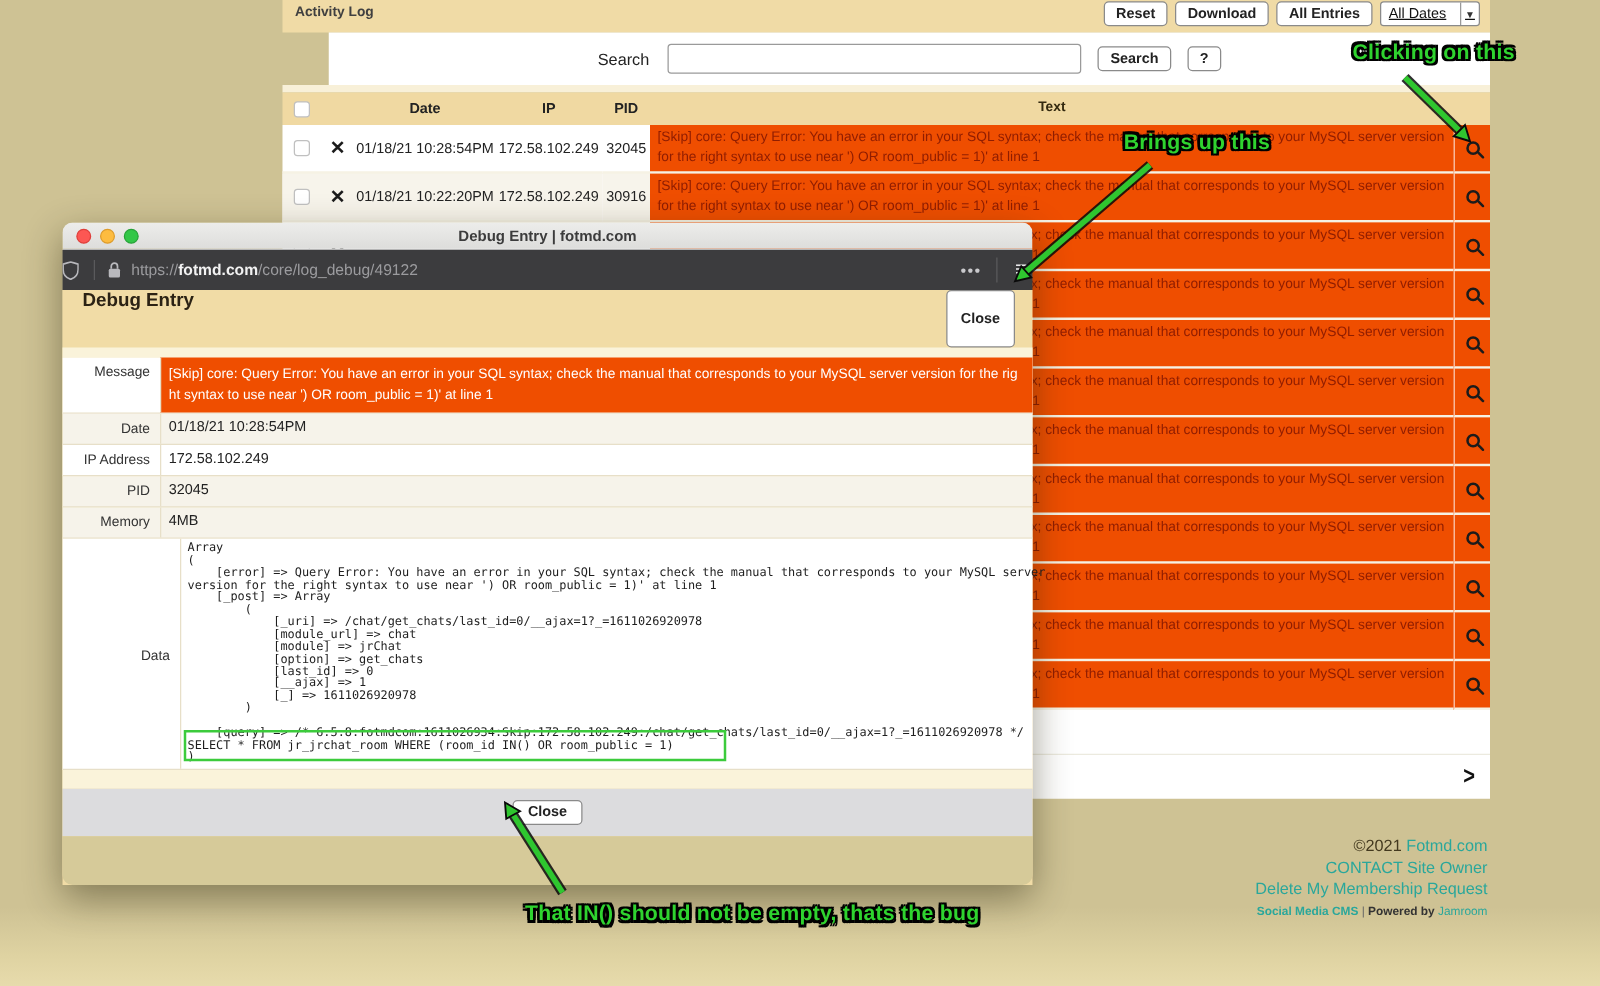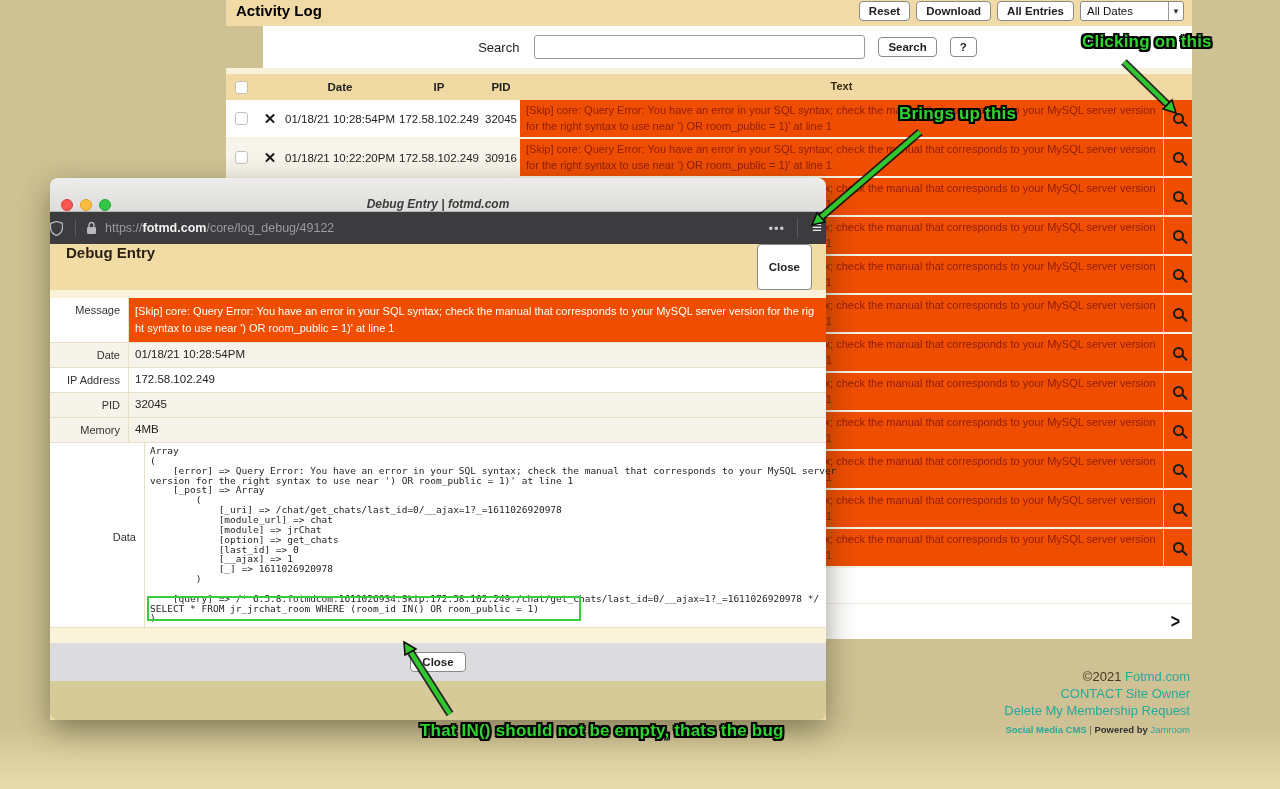--- a/index.html
+++ b/index.html
@@ -9,31 +9,31 @@
     background:linear-gradient(180deg,#CEC294 0%,#CEC294 92%,#DFD3A2 97%,#E7DBAC 100%);
     position:relative;
   }
 
   
   .content { position:absolute; left:226px; top:0; width:966px; z-index:1; }
   .page-header {
     background:#F0DBA6; height:26px; display:flex; align-items:flex-start;
     justify-content:space-between; padding:1px 8px 0 10px;
   }
-  .page-title { font-size:15px; font-weight:bold; color:#000000; line-height:19px; }
+  .page-title { font-size:11px; font-weight:bold; color:#404040; line-height:19px; }
   .toolbar { display:flex; gap:6px; align-items:flex-start; }
   .btn {
     background:#fff; border:1px solid #8a8a8a; border-radius:4px; color:#222;
     font-size:11.5px; font-weight:bold; padding:2px 9px; line-height:14px; cursor:pointer;
     font-family:"Liberation Sans", sans-serif;
   }
   .select-box {
-    background:#fff; border:1px solid #8a8a8a; border-radius:3px; width:104px; height:20px;
+    background:#fff; border:1px solid #8a8a8a; border-radius:3px; width:80px; height:20px;
     display:flex; align-items:center; justify-content:space-between; padding-left:6px;
-    font-size:11.5px; color:#111; cursor:pointer;
+    font-size:11.5px; color:#111; cursor:pointer;text-decoration:underline;
   }
   .select-arrow { border-left:1px solid #999; height:100%; width:15px; display:flex;
     align-items:center; justify-content:center; font-size:8px; color:#333; }
 
   .search-row {
     background:#fff; height:42px; display:flex; align-items:center; justify-content:center; gap:13px;margin-left:37px;
   }
   .search-label { font-size:13px; color:#222; margin-right:2px; }
   .search-input {
     width:331px; height:24px; border:1px solid #9a9a9a; border-radius:3px; padding:0 6px;
@@ -79,22 +79,22 @@
   .dark { color:#43391f; }
   .footer .small-line { font-size:9.5px; margin-top:5px; }
   .footer .small-line .cms { font-weight:bold; }
   .footer .small-line .pw { color:#333; font-weight:bold; }
   .footer .small-line .sep { color:#666; }
   .footer a { text-decoration:none; cursor:pointer; }
 
   
   .popup { position:absolute; left:50px; top:178px; width:776px; z-index:10;
     border-radius:8px; box-shadow:0 10px 30px rgba(40,35,10,.45); }
-  .win-titlebar { height:34px; background:linear-gradient(#EDEDEB,#DDDDDB); border-bottom:1px solid #b6b6b6;
-    border-radius:8px 8px 0 0; display:flex; align-items:flex-end; position:relative;font-style:italic; }
+  .win-titlebar { height:22px; background:linear-gradient(#EDEDEB,#DDDDDB); border-bottom:1px solid #b6b6b6;
+    border-radius:8px 8px 0 0; display:flex; align-items:center; position:relative; }
   .traffic { display:flex; gap:7px; margin-left:11px; }
   .light { width:12px; height:12px; border-radius:50%; display:inline-block; cursor:pointer; }
   .light.red { background:#FC5753; border:1px solid #df3e3a; }
   .light.yellow { background:#FDBC40; border:1px solid #de9c2b; }
   .light.green { background:#33C748; border:1px solid #27a338; }
   .win-title { position:absolute; left:0; right:0; text-align:center; font-size:12px; font-weight:bold; color:#3c3c3c; }
   .url-bar { height:32px; background:#3C3C3E; display:flex; align-items:center; padding:0 0; }
   .shield-icon, .lock-icon { display:flex; align-items:center; }
   .urlbar-div { width:1px; height:16px; background:#5a5a5c; margin:0 10px 0 12px; }
   .url-text { font-size:12.5px; color:#9b9b9e; margin-left:8px; white-space:nowrap; }

